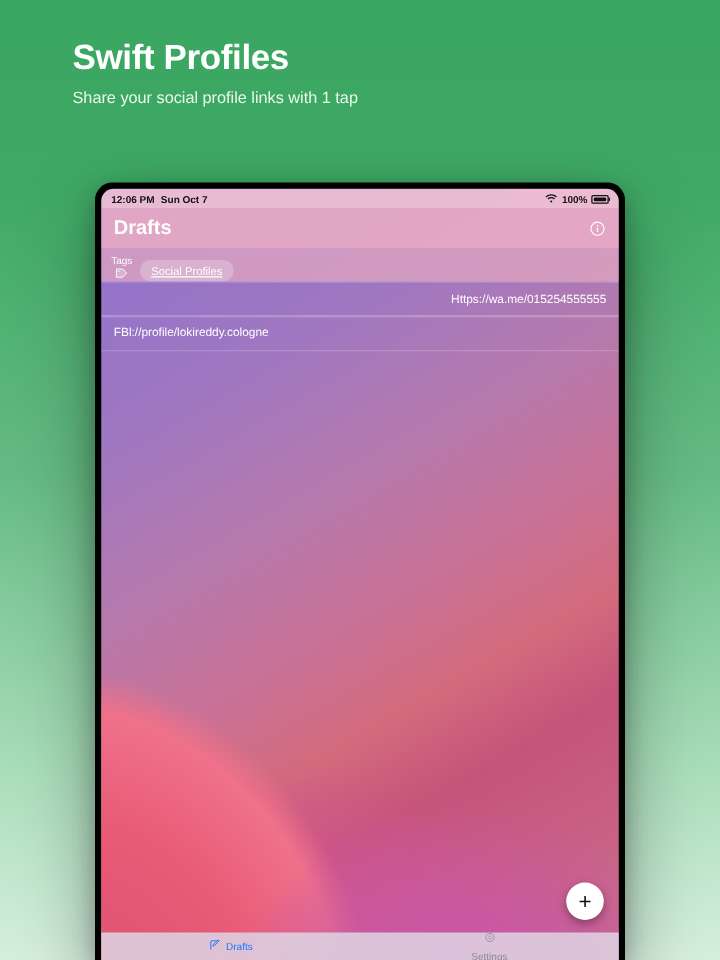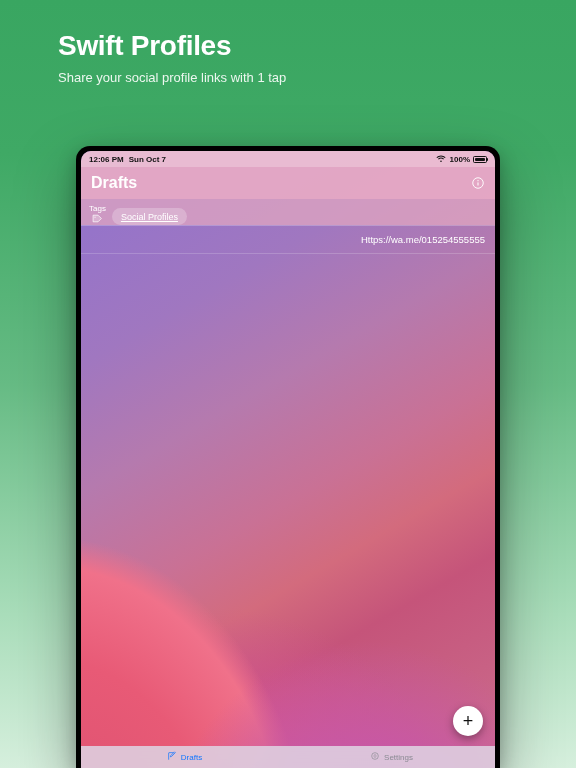--- a/index.html
+++ b/index.html
@@ -116,21 +116,21 @@
 
 .tabbar {
   position: absolute; left: 0; right: 0; bottom: 0;
   height: 22px;
   background: rgba(222,210,225,.88);
   backdrop-filter: blur(6px);
   display: flex; z-index: 6;
 }
 .tab { flex: 1; display:flex; align-items:center; justify-content:center; gap:4px; font-size:8px; }
 .tab-active { color: #1277ff; }
-.tab-inactive { color: #8b8b93; }
+.tab-inactive { color: #8b8b93; flex-direction: column; }
 
 </style>
 </head>
 <body>
 
 <div class="stage">
   <div class="hero-title">Swift Profiles</div>
   <div class="hero-sub">Share your social profile links with 1 tap</div>
 
   <div class="device">
@@ -177,20 +177,21 @@
             <svg width="11" height="9" viewBox="0 0 20 16" fill="none">
                 <path d="M2 2h9l6 6-6 6H2V2z" stroke="#fff" stroke-width="1.3" fill="rgba(255,255,255,.25)"></path>
                 <circle cx="5.5" cy="5.5" r="1" fill="#fff"></circle>
               </svg>
           </span>
         </div>
         <div class="chip">Social Profiles</div>
       </div>
 
       <div class="listrow row0">Https://wa.me/015254555555</div>
+      <div class="listrow row1">FBl://profile/lokireddy.cologne</div>
 
       <div class="fab">+</div>
 
       <div class="tabbar">
         <div class="tab tab-active">
           <span>
             <svg width="10" height="10" viewBox="0 0 24 24" fill="none">
                 <path d="M4 20V5a1 1 0 011-1h10" stroke="#1277ff" stroke-width="1.8" stroke-linecap="round"></path>
                 <path d="M20 4l-9 9-3 1 1-3 9-9 2 2z" stroke="#1277ff" stroke-width="1.8" stroke-linejoin="round"></path>
               </svg>

